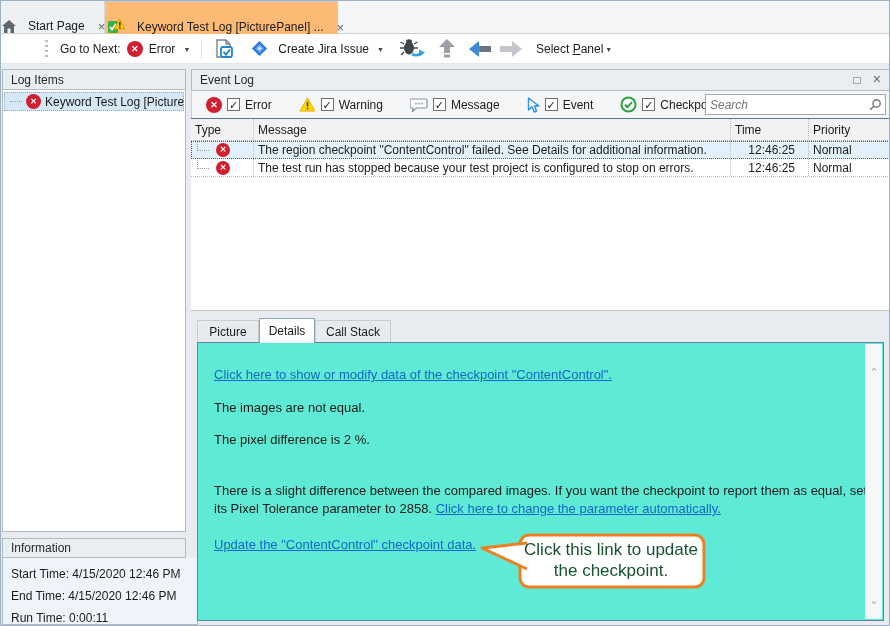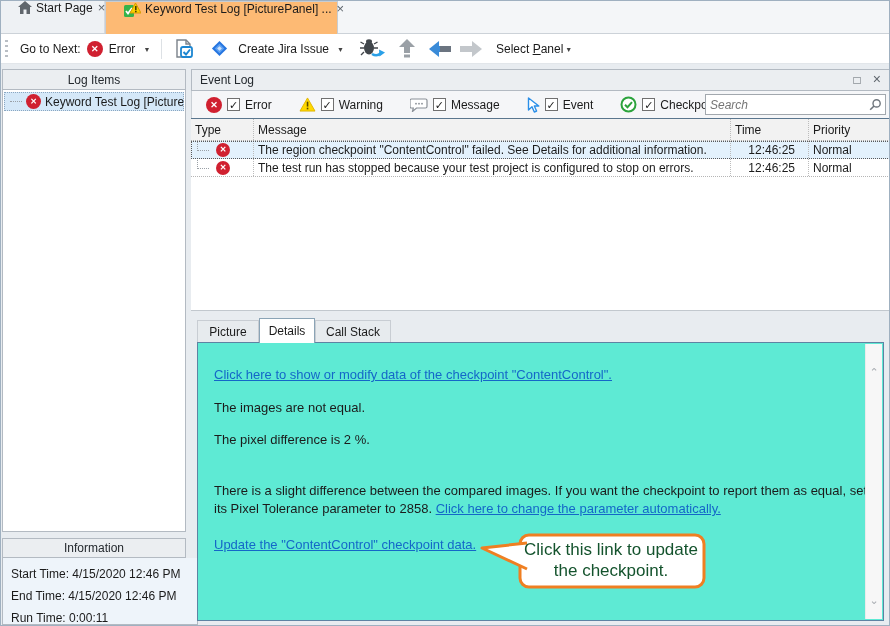--- a/index.html
+++ b/index.html
@@ -1,39 +1,39 @@
 <!DOCTYPE html>
 <html><head>
 <meta charset="utf-8">
 <style>
   html,body{margin:0;padding:0;background:#d7dde3;}
   #root{position:relative;width:890px;height:626px;background:#e8ecf0;
         font-family:"Liberation Sans",sans-serif;font-size:12px;color:#1b1b1b;
         overflow:hidden;border:1px solid #9fb0c0;box-sizing:border-box;}
   
   .tabstrip{position:absolute;top:0;left:0;right:0;height:32px;background:#f4f6f8;border-bottom:1px solid #ccd2d8;}
-  .tab{position:absolute;top:0;height:32px;display:flex;align-items:flex-start;gap:4px;
-       padding:0 17px;box-sizing:border-box;cursor:default;white-space:nowrap;}
+  .tab{position:absolute;top:0;height:32px;display:flex;align-items:flex-end;gap:12px;
+       padding:0 1px;box-sizing:border-box;cursor:default;white-space:nowrap;}
   .tab.inactive{left:0;width:104px;background:#eef1f4;border-right:1px solid #d6dadf;}
   .tab.active{left:104px;width:233px;background:#fdba74;border:1px solid #c7cdd3;border-bottom:none;height:33px;z-index:2;}
   .tab .close{color:#5f666d;font-size:13px;line-height:13px;padding:0 1px;margin-left:auto;}
   
   .toolbar{position:absolute;top:33px;left:0;right:0;height:29px;background:#fff;
-           display:flex;align-items:center;border-bottom:1px solid #e2e6ea;z-index:1;}
+           display:flex;align-items:center;border-bottom:1px solid #e2e6ea;z-index:1;padding-left:40px;}
   .grip{width:3px;height:18px;margin:0 6px 0 4px;
         background:repeating-linear-gradient(to bottom,#b9bec4 0 2px,transparent 2px 5px);}
   .tb-lbl{margin:0 6px;}
   .caret{font-size:7px;color:#444;margin:1px 4px 0 2px;}
   .tb-sep{width:1px;height:20px;background:#dde1e5;margin:0 7px;}
   .tb-gap{width:8px;}
   .err-ico{display:inline-flex;align-items:center;justify-content:center;width:16px;height:16px;
            border-radius:50%;background:#d02030;color:#fff;font-size:9px;font-weight:bold;flex:none;}
   
   .pane-hdr{position:absolute;background:#ebeef1;border:1px solid #b3bac2;box-sizing:border-box;
-            display:flex;align-items:center;padding:0 8px;color:#24292e;justify-content:center;}
+            display:flex;align-items:center;padding:0 8px;color:#24292e;}
   
   .logitems-hdr{left:1px;top:68px;width:184px;height:21px;}
   .logitems-body{position:absolute;left:1px;top:89px;width:184px;height:442px;background:#fff;
                  border:1px solid #b3bac2;border-top:none;box-sizing:border-box;}
   .tree-row{position:absolute;left:1px;top:2px;right:1px;height:19px;display:flex;align-items:center;
             background:#d5e8f8;outline:1px dotted #8aa6c0;outline-offset:-1px;padding-left:6px;box-sizing:border-box;gap:4px;}
   .hdots{width:12px;height:0;border-top:1px dotted #9aa0a6;flex:none;}
   .tree-row .lbl{white-space:nowrap;overflow:hidden;}
   .info-hdr{left:1px;top:537px;width:184px;height:20px;}
   .info-body{position:absolute;left:1px;top:557px;width:196px;height:67px;background:#eef4fa;

